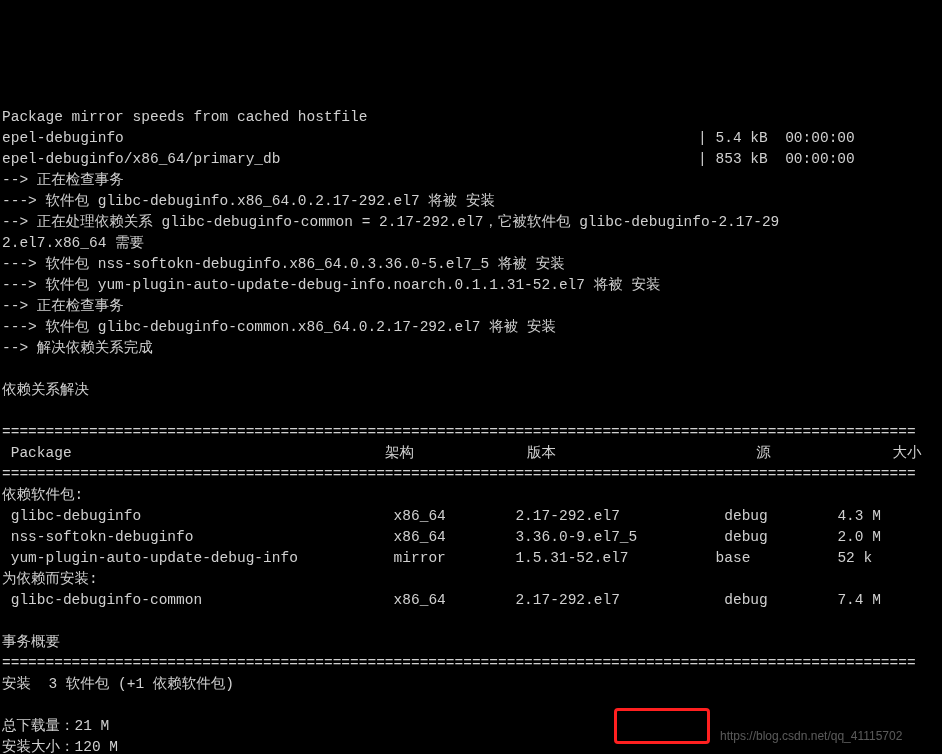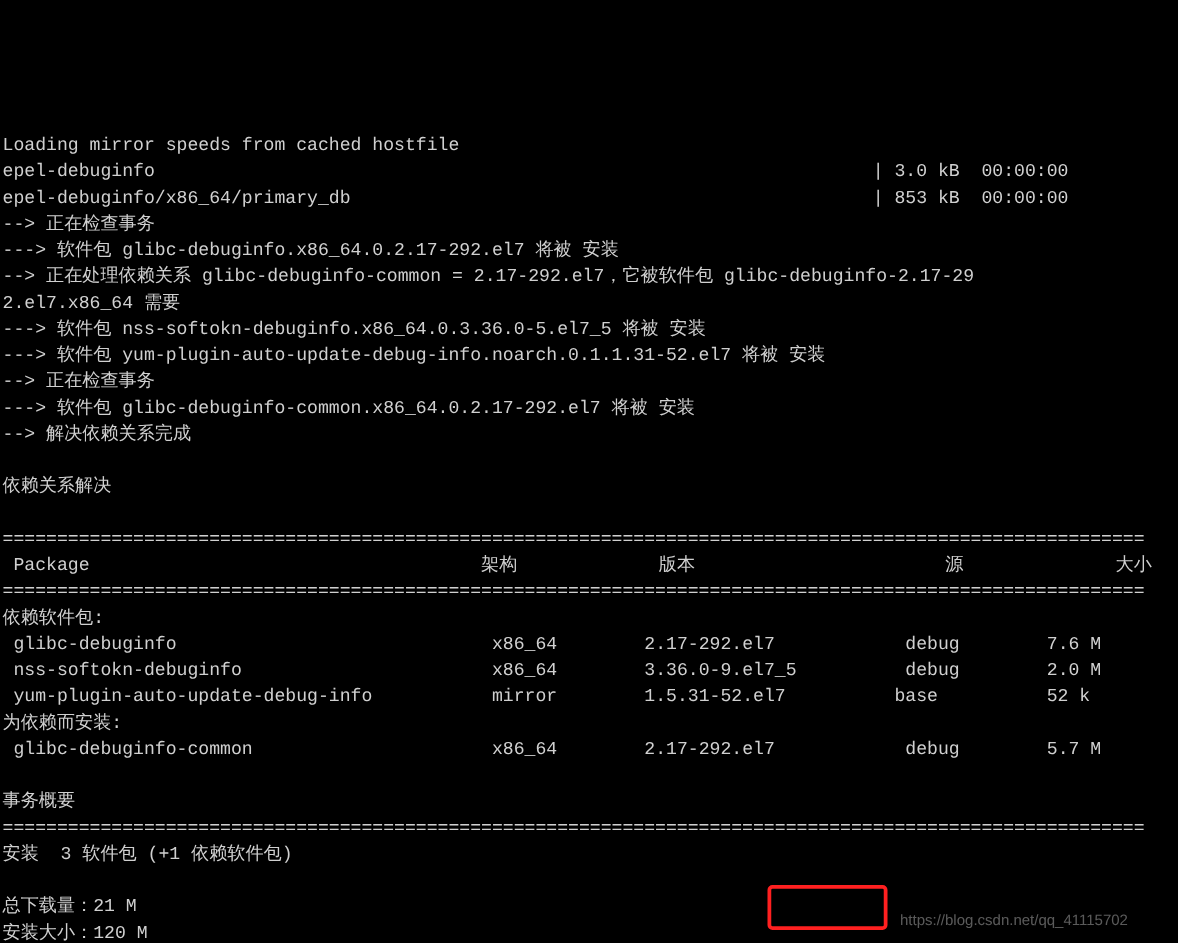--- a/index.html
+++ b/index.html
@@ -28,44 +28,44 @@
     font-family: Arial, sans-serif;
     font-size: 12px;
   }
 </style>
 </head>
 <body>
 
 
 
 <div>
-<span class="line">Loading mirror speeds from cached hostfile</span>
-<span class="line">epel-debuginfo                                                                  | 3.0 kB  00:00:00</span>
+<span class="line">Package mirror speeds from cached hostfile</span>
+<span class="line">epel-debuginfo                                                                  | 5.4 kB  00:00:00</span>
 <span class="line">epel-debuginfo/x86_64/primary_db                                                | 853 kB  00:00:00</span>
 <span class="line">--&gt; 正在检查事务</span>
 <span class="line">---&gt; 软件包 glibc-debuginfo.x86_64.0.2.17-292.el7 将被 安装</span>
 <span class="line">--&gt; 正在处理依赖关系 glibc-debuginfo-common = 2.17-292.el7，它被软件包 glibc-debuginfo-2.17-29</span>
 <span class="line">2.el7.x86_64 需要</span>
 <span class="line">---&gt; 软件包 nss-softokn-debuginfo.x86_64.0.3.36.0-5.el7_5 将被 安装</span>
 <span class="line">---&gt; 软件包 yum-plugin-auto-update-debug-info.noarch.0.1.1.31-52.el7 将被 安装</span>
 <span class="line">--&gt; 正在检查事务</span>
 <span class="line">---&gt; 软件包 glibc-debuginfo-common.x86_64.0.2.17-292.el7 将被 安装</span>
 <span class="line">--&gt; 解决依赖关系完成</span>
 <span class="line"></span>
 <span class="line">依赖关系解决</span>
 <span class="line"></span>
 <span class="line">=========================================================================================================</span>
 <span class="line"> <span>Package</span>                                    <span>架构</span>             <span>版本</span>                       <span>源</span>              <span>大小</span></span>
 <span class="line">=========================================================================================================</span>
 <span class="line">依赖软件包:</span>
-<span class="line"> <span>glibc-debuginfo</span>                             <span>x86_64</span>        <span>2.17-292.el7</span>            <span>debug</span>        <span>7.6 M</span></span>
+<span class="line"> <span>glibc-debuginfo</span>                             <span>x86_64</span>        <span>2.17-292.el7</span>            <span>debug</span>        <span>4.3 M</span></span>
 <span class="line"> <span>nss-softokn-debuginfo</span>                       <span>x86_64</span>        <span>3.36.0-9.el7_5</span>          <span>debug</span>        <span>2.0 M</span></span>
 <span class="line"> <span>yum-plugin-auto-update-debug-info</span>           <span>mirror</span>        <span>1.5.31-52.el7</span>          <span>base</span>          <span>52 k</span></span>
 <span class="line">为依赖而安装:</span>
-<span class="line"> <span>glibc-debuginfo-common</span>                      <span>x86_64</span>        <span>2.17-292.el7</span>            <span>debug</span>        <span>5.7 M</span></span>
+<span class="line"> <span>glibc-debuginfo-common</span>                      <span>x86_64</span>        <span>2.17-292.el7</span>            <span>debug</span>        <span>7.4 M</span></span>
 <span class="line"></span>
 <span class="line">事务概要</span>
 <span class="line">=========================================================================================================</span>
 <span class="line">安装  3 软件包 (+1 依赖软件包)</span>
 <span class="line"></span>
 <span class="line">总下载量：21 M</span>
 <span class="line">安装大小：120 M</span>
 
 
 

